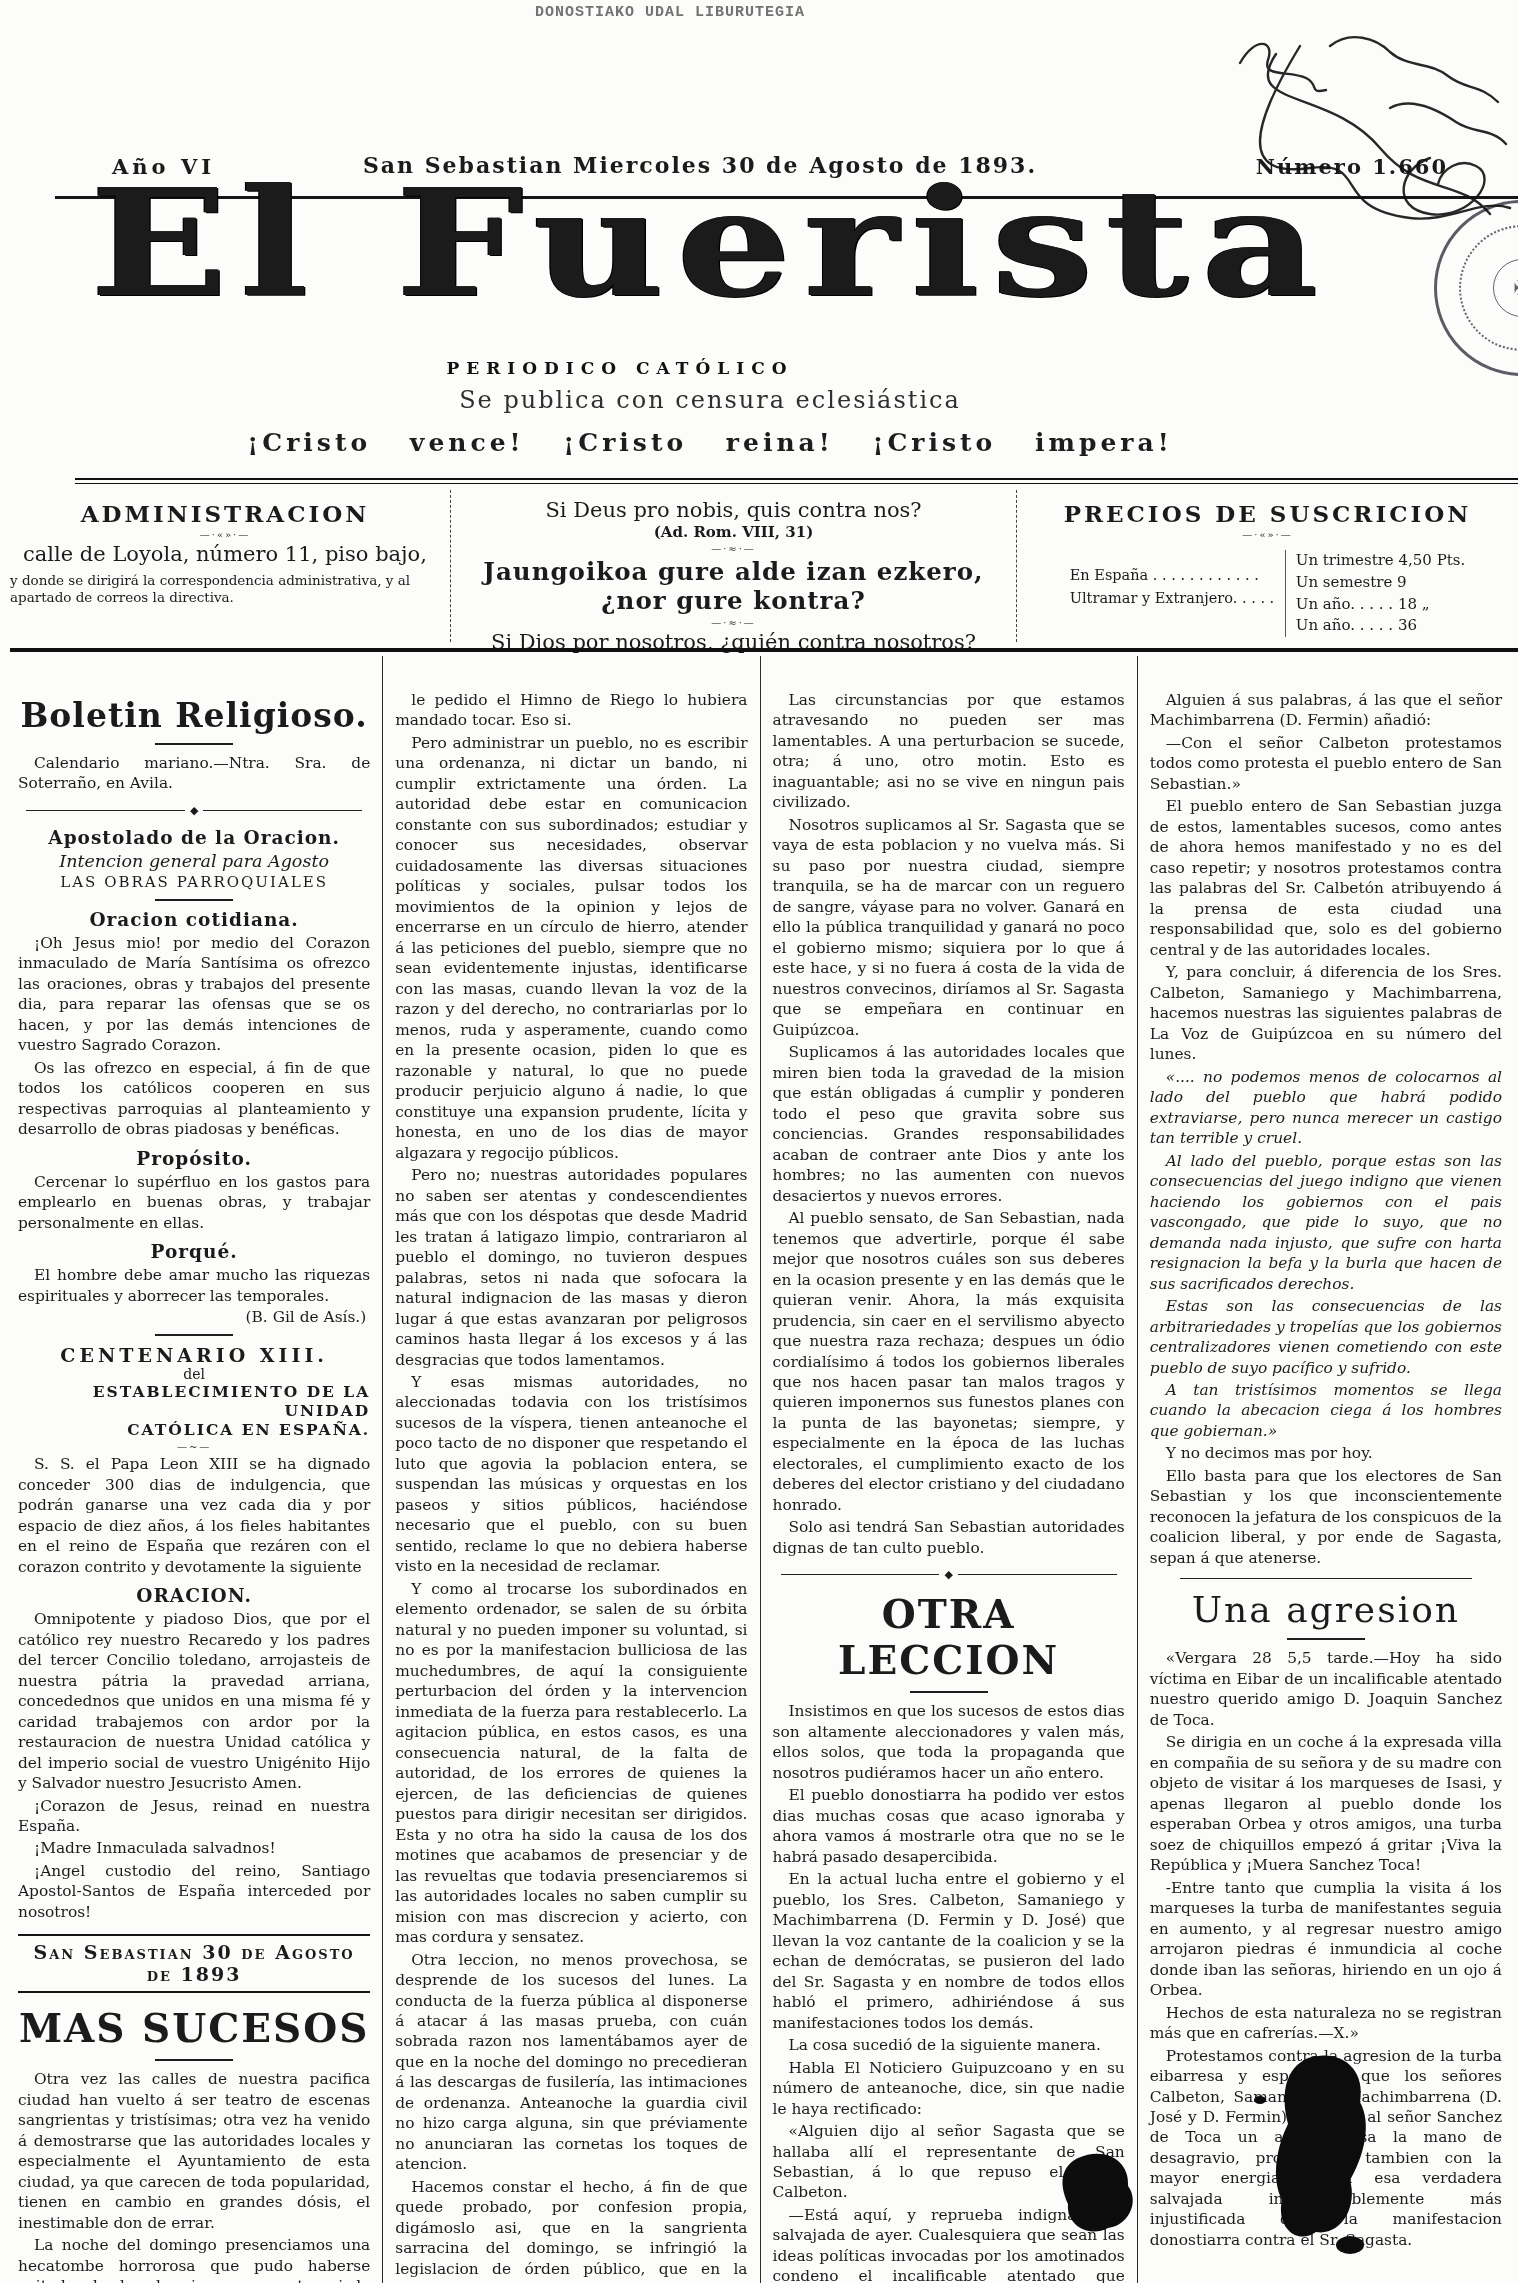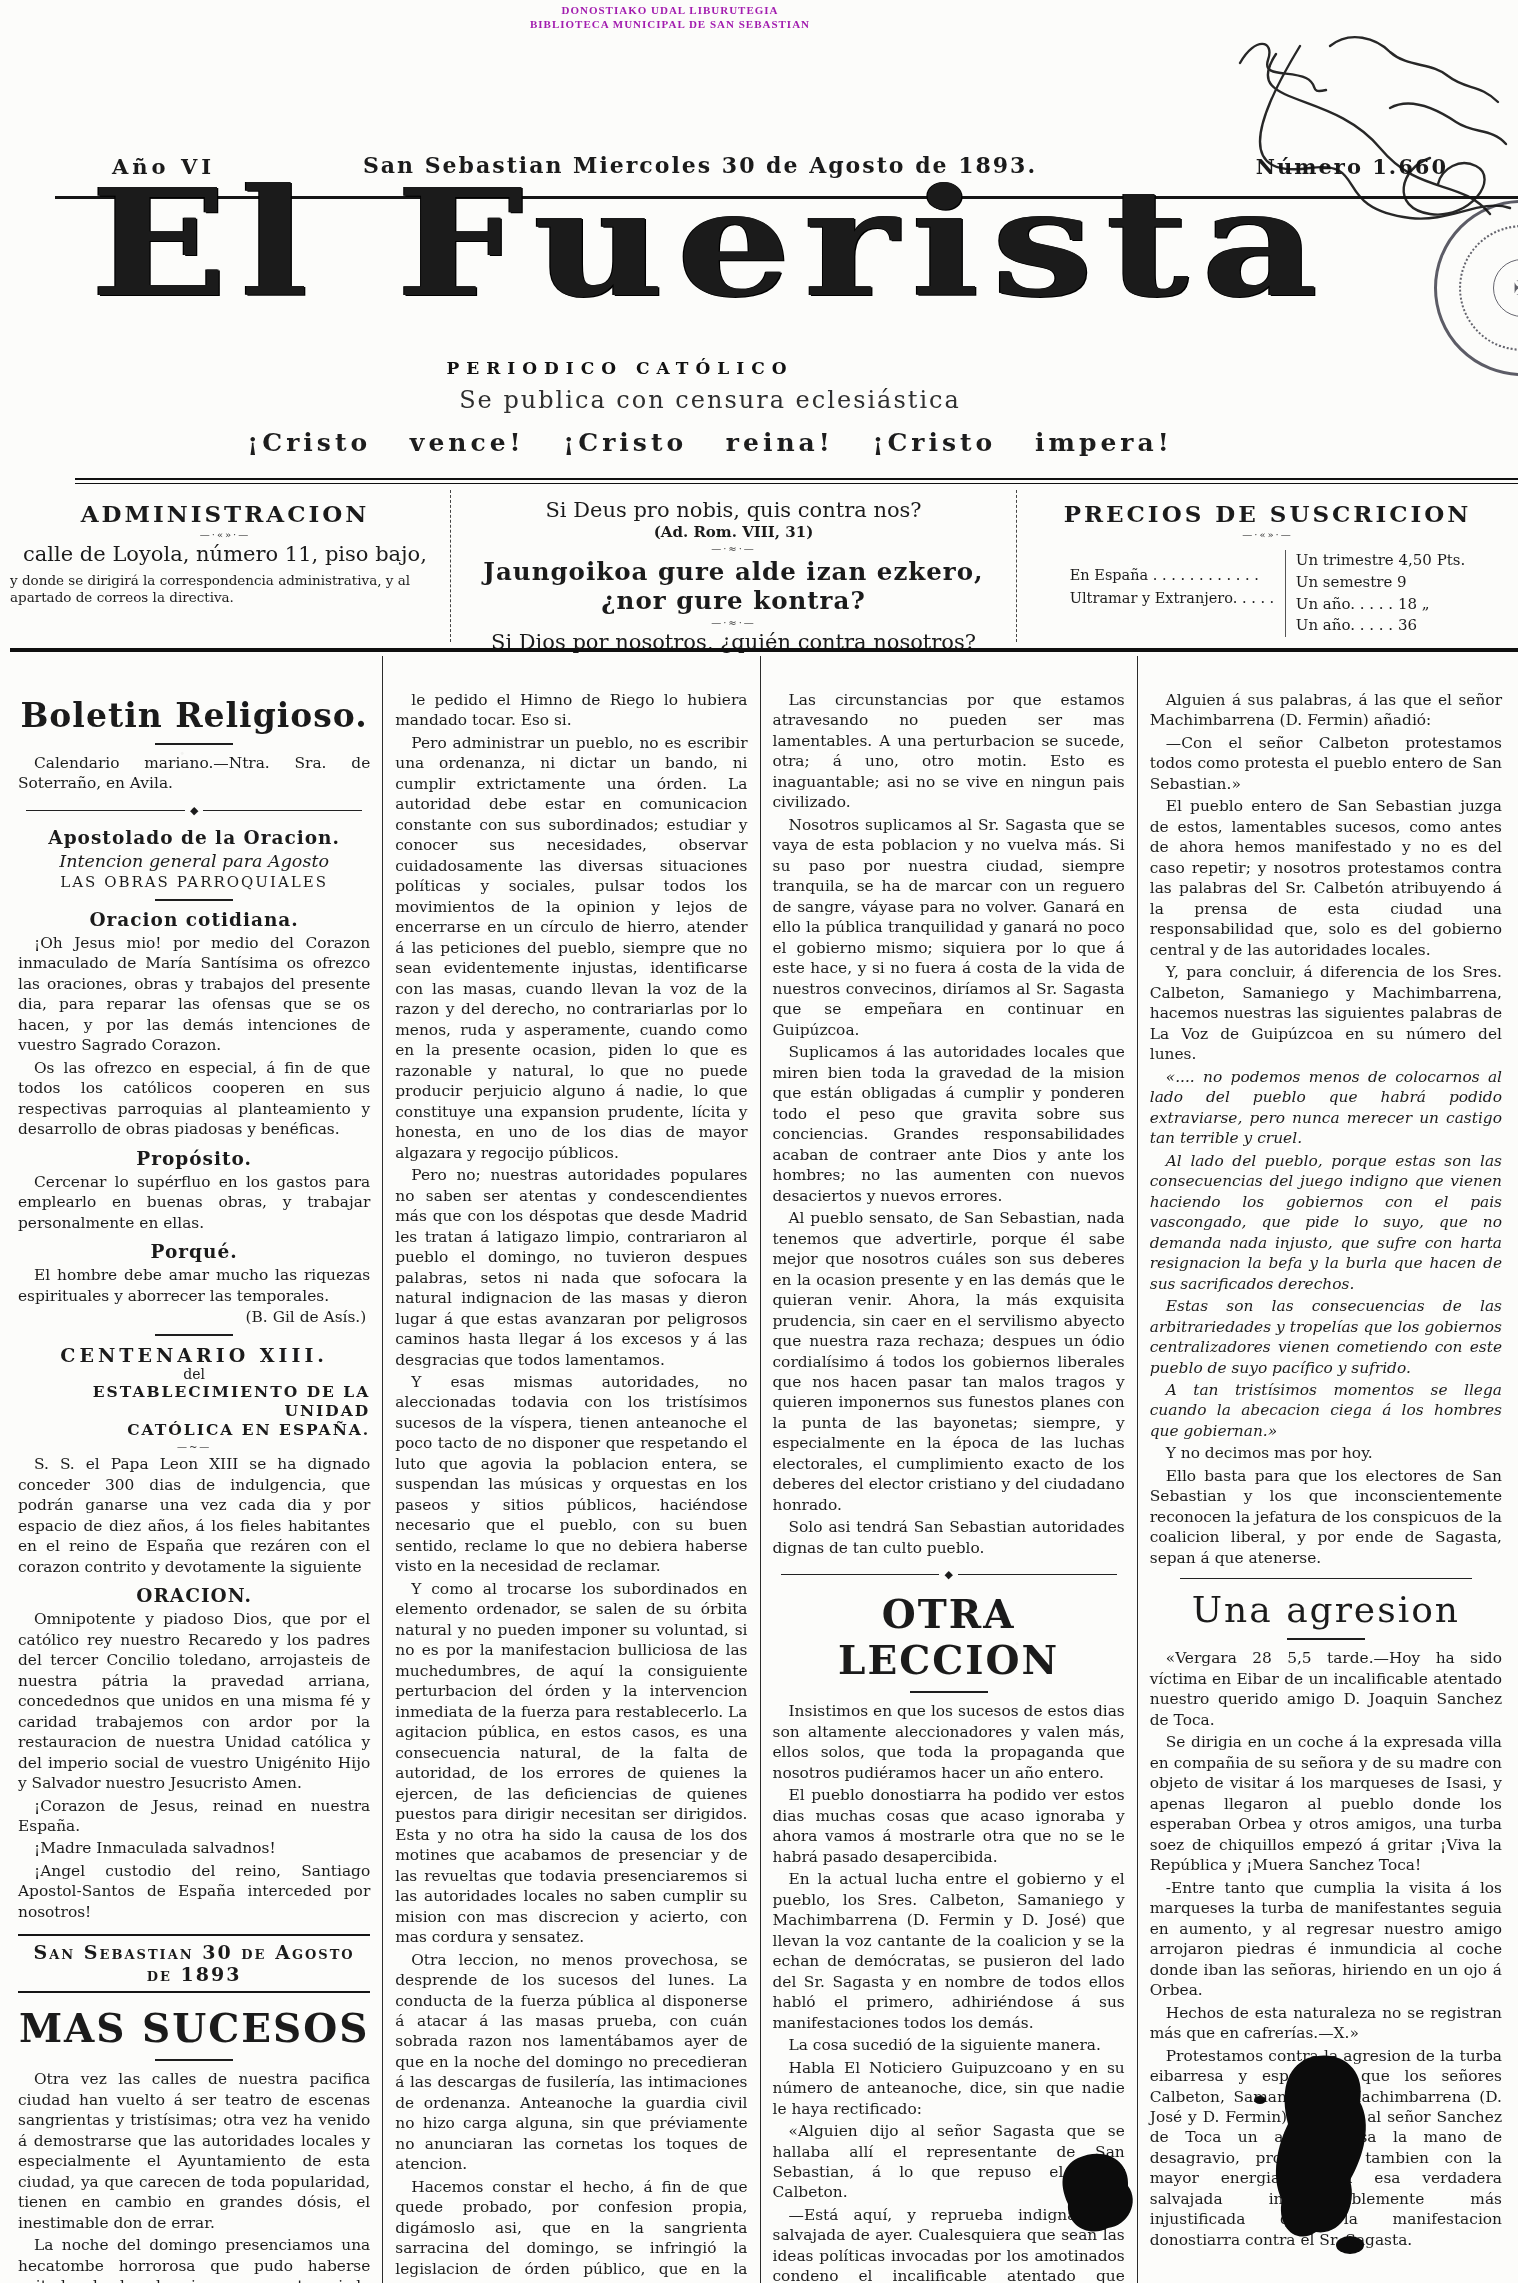--- a/index.html
+++ b/index.html
@@ -9,21 +9,21 @@
     font-family:"DejaVu Serif","Liberation Serif",serif;
     -webkit-font-smoothing:antialiased;
   }
   .noise{position:absolute;inset:0;pointer-events:none;
     background:
       radial-gradient(circle at 12% 33%, rgba(0,0,0,.04) 0 1px, transparent 2px),
       radial-gradient(circle at 67% 72%, rgba(0,0,0,.03) 0 1px, transparent 2px);
   }
   
   .lib-stamp{position:absolute;top:4px;left:0;width:1340px;text-align:center;
-    font-family:Liberation Serif, serif;font-weight:bold;font-size:11px;letter-spacing:1px;color:#a21caf;line-height:1.25;}
+    font-family:Liberation Mono, monospace;font-weight:bold;font-size:15px;letter-spacing:1px;color:#737373;line-height:1.25;}
   
   .dateline{position:absolute;top:148px;left:0;width:100%;height:40px;font-weight:bold;font-size:21px;}
   .dateline .yr{position:absolute;left:112px;top:6px;letter-spacing:4px;}
   .dateline .dt{position:absolute;left:0;width:1400px;text-align:center;top:4px;letter-spacing:2px;font-size:22px;}
   .dateline .no{position:absolute;right:70px;top:6px;letter-spacing:2px;}
   .rule-1{position:absolute;top:196px;left:55px;right:0;border-top:3px solid #161616;}
   
   .masthead{position:absolute;top:166px;left:0;width:1420px;text-align:center;}
   .masthead .ttl{display:inline-block;transform:scaleX(1.22);transform-origin:center;
     font-weight:bold;font-size:148px;letter-spacing:10px;line-height:1.05;
@@ -85,21 +85,20 @@
   svg.scribble{position:absolute;left:1180px;top:18px;width:338px;height:215px;}
   svg.blots{position:absolute;left:1020px;top:2040px;width:430px;height:243px;}
 </style>
 </head>
 <body>
 
 <div class="noise"></div>
 
 <div class="lib-stamp">
   <div>DONOSTIAKO UDAL LIBURUTEGIA</div>
-  <div>BIBLIOTECA MUNICIPAL DE SAN SEBASTIAN</div>
 </div>
 
 <div class="dateline">
   <span class="yr">Año VI</span>
   <span class="dt">San Sebastian Miercoles 30 de Agosto de 1893.</span>
   <span class="no">Número 1.660</span>
 </div>
 <div class="rule-1"></div>
 
 <div class="masthead">

